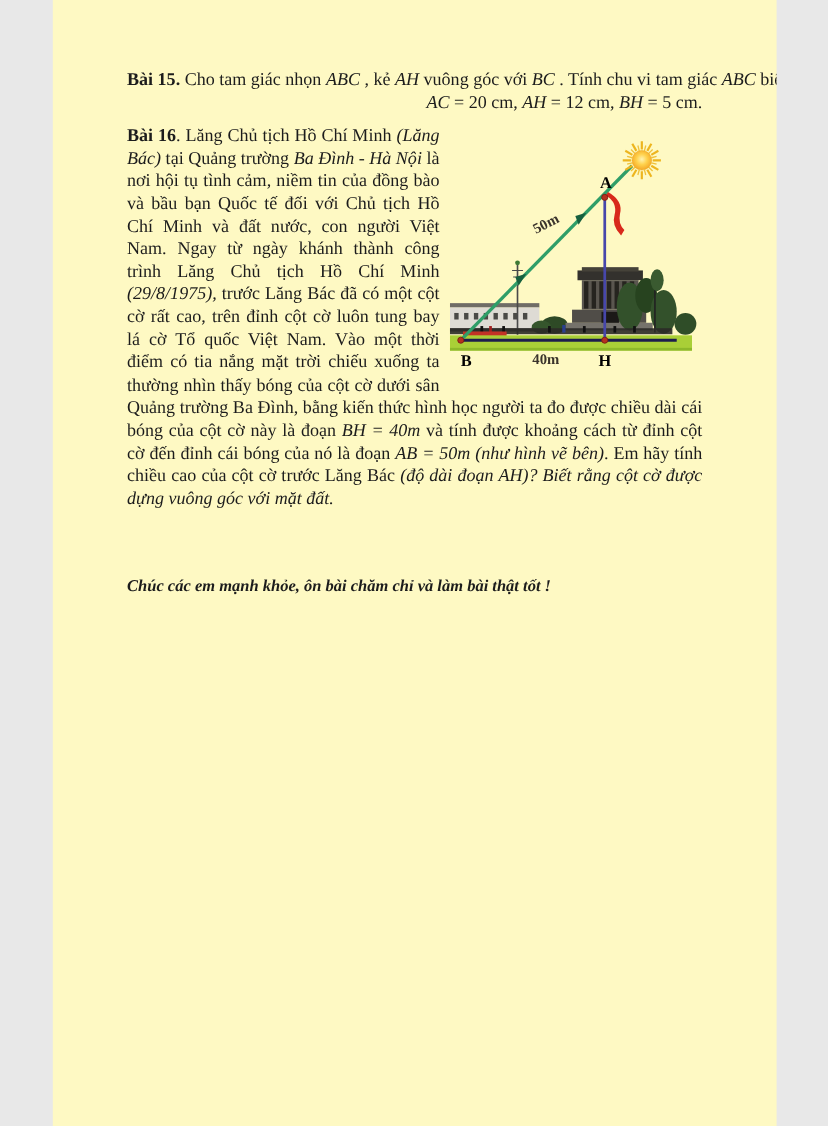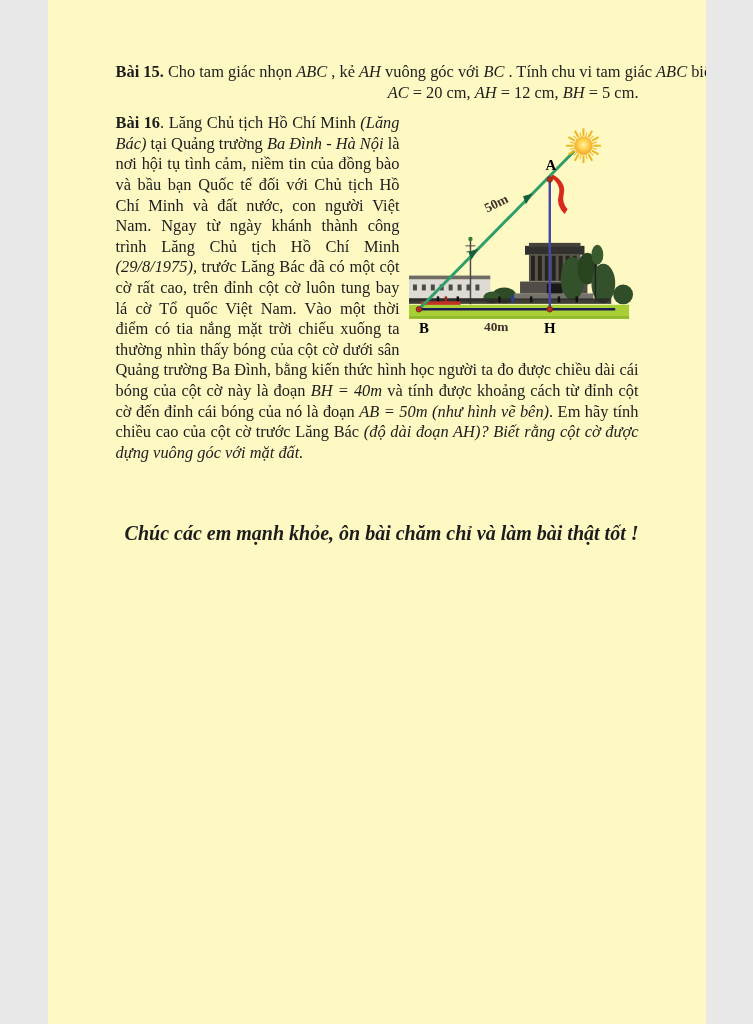--- a/index.html
+++ b/index.html
@@ -15,22 +15,22 @@
   .indent2{padding-left:29px;text-align:right;}
   .p16{margin-top:10px;text-align:justify;}
   .b{font-weight:bold;}
   .i{font-style:italic;}
   .figure-wrap{
     float:right;width:230px;height:218px;
     margin:6px 0 20px 9px;
   }
   .figure-wrap svg{display:block;width:230px;height:218px;}
   .closing{
-    clear:both;margin-top:60px;text-align:right;
-    font-weight:bold;font-style:italic;font-size:20px;
+    clear:both;margin-top:60px;text-align:left;
+    font-weight:bold;font-style:italic;font-size:15px;
   }
 </style>
 </head>
 <body>
 
 <div class="page">
   <div class="content">
 
     <p class="nowrap"><span class="b">Bài 15.</span><span>  Cho tam giác nhọn </span><span class="i">ABC</span><span> , kẻ </span><span class="i">AH</span><span> vuông góc với </span><span class="i">BC</span><span> . Tính chu vi tam giác </span><span class="i">ABC</span><span> biết</span></p>
     <p class="nowrap indent2"><span class="i">AC</span><span> = 20 cm,  </span><span class="i">AH</span><span> = 12 cm,  </span><span class="i">BH</span><span> = 5 cm.</span></p>

